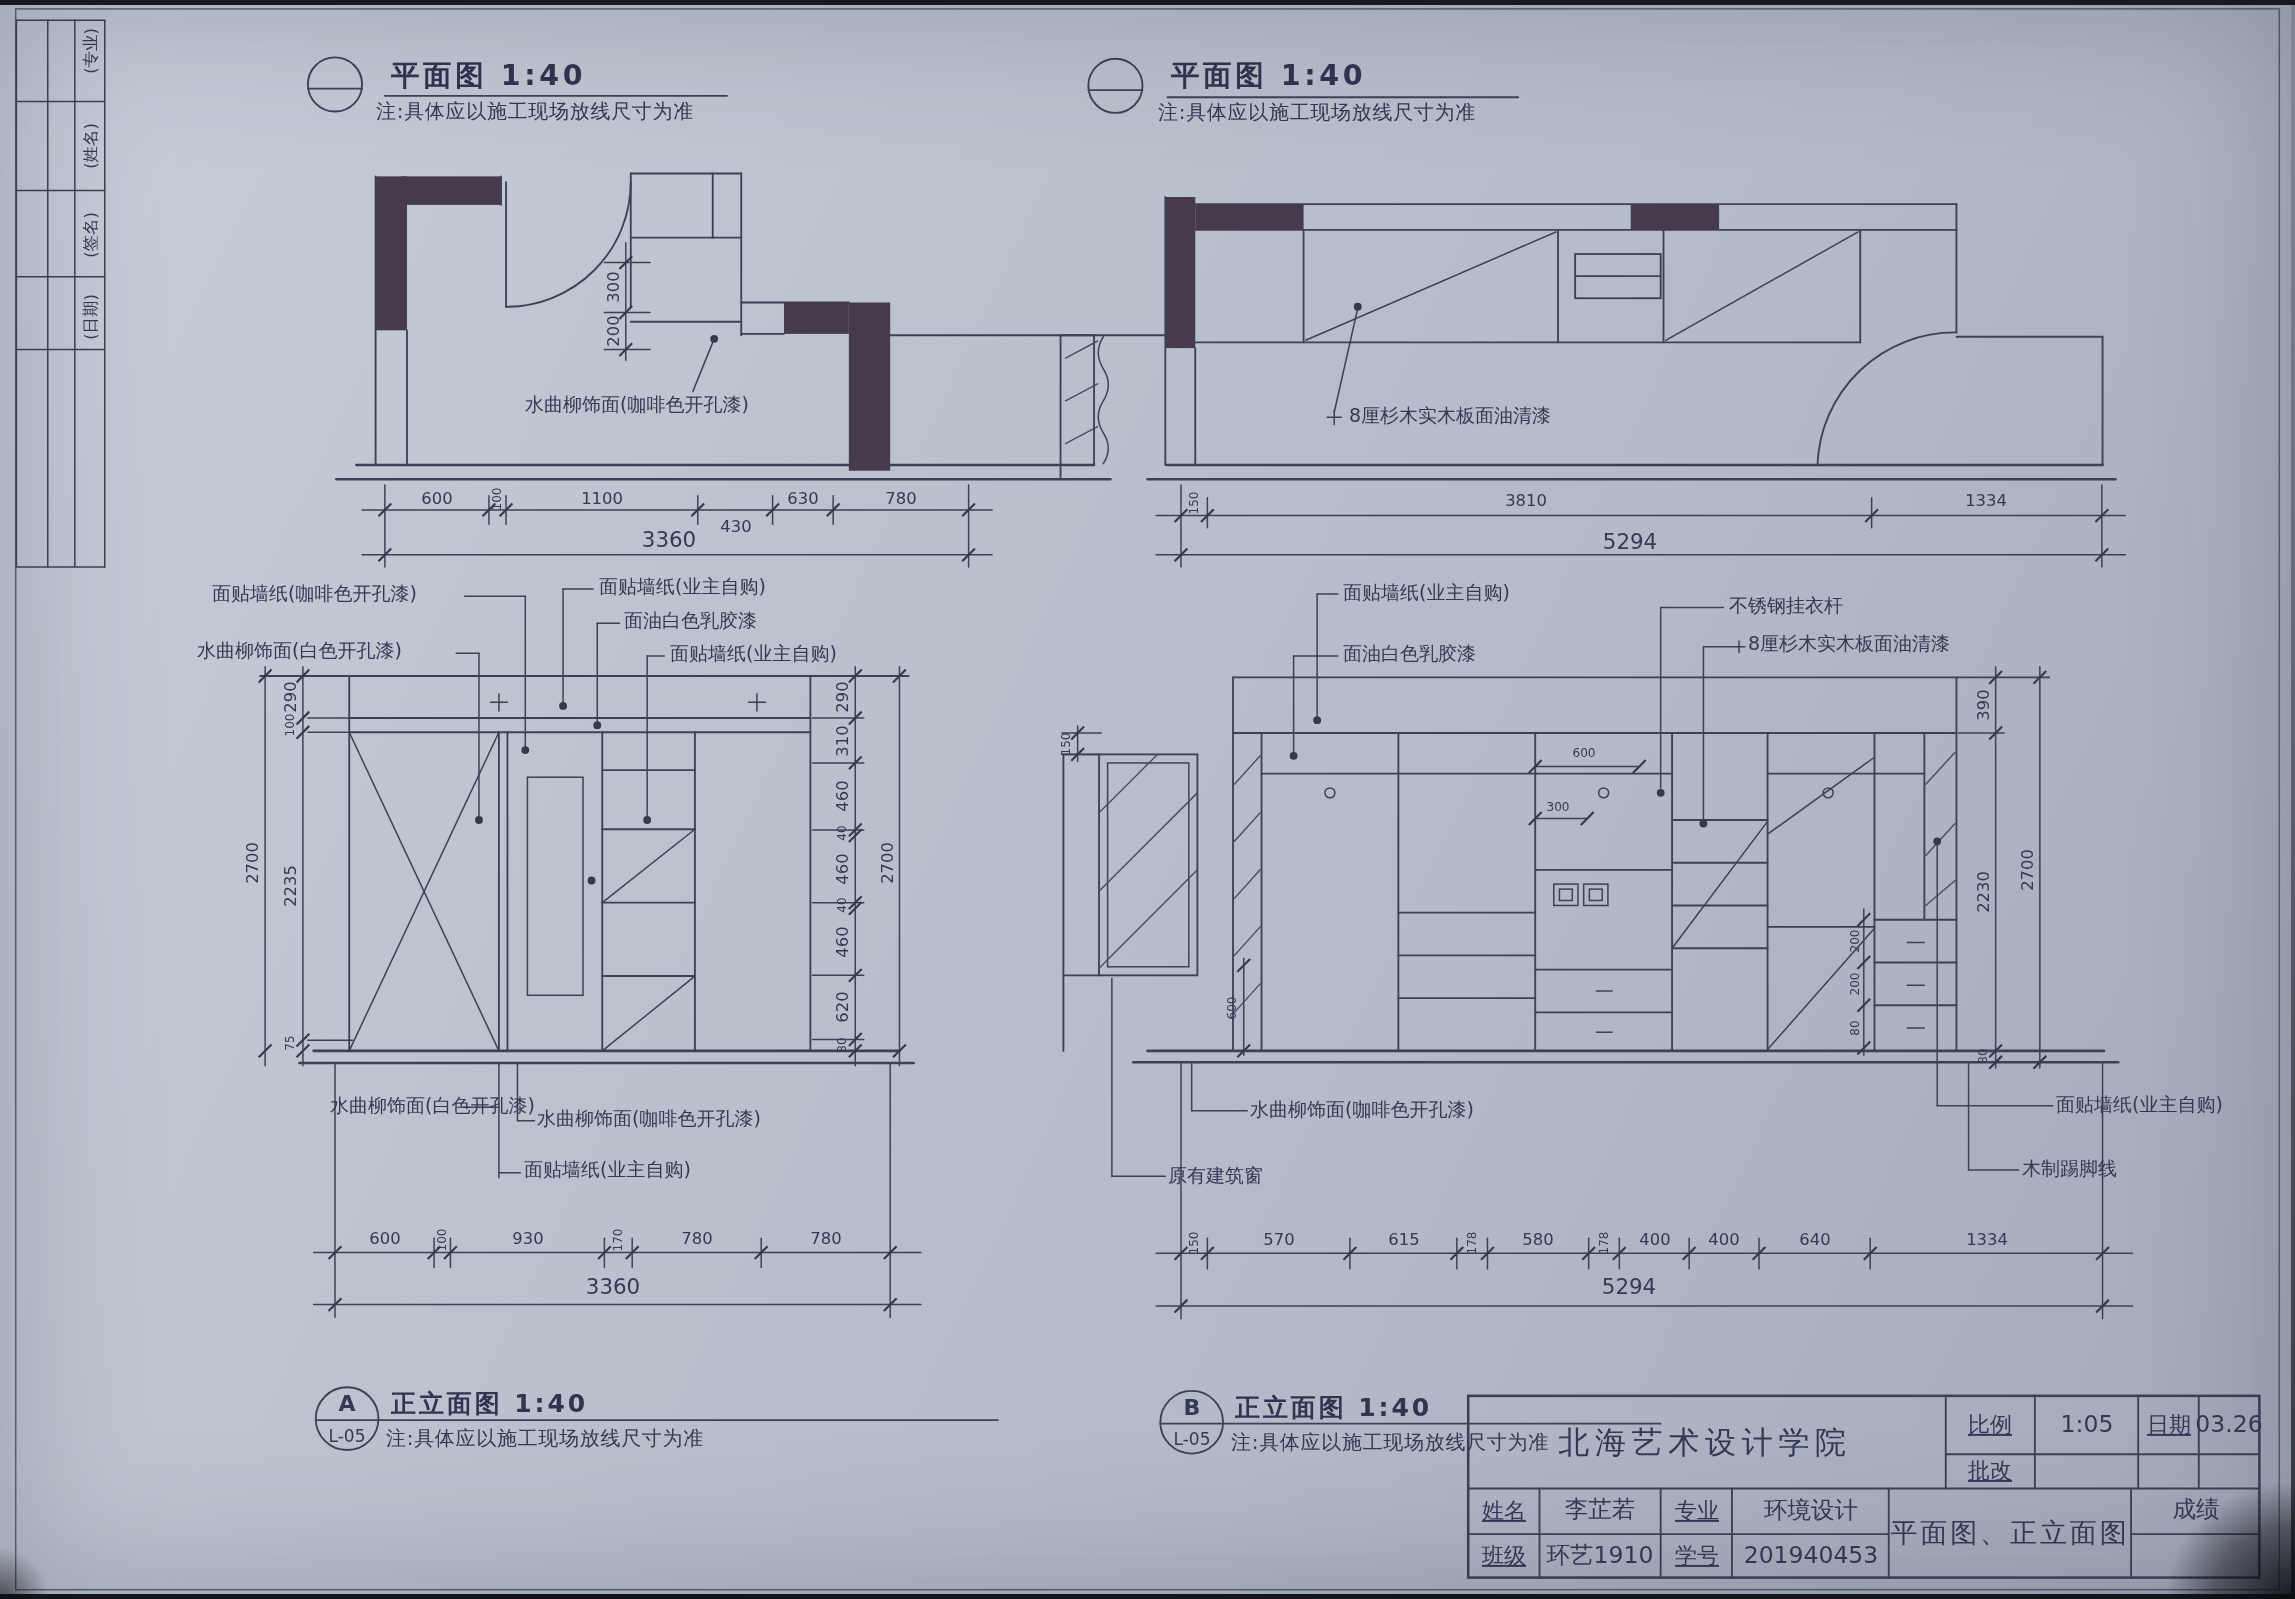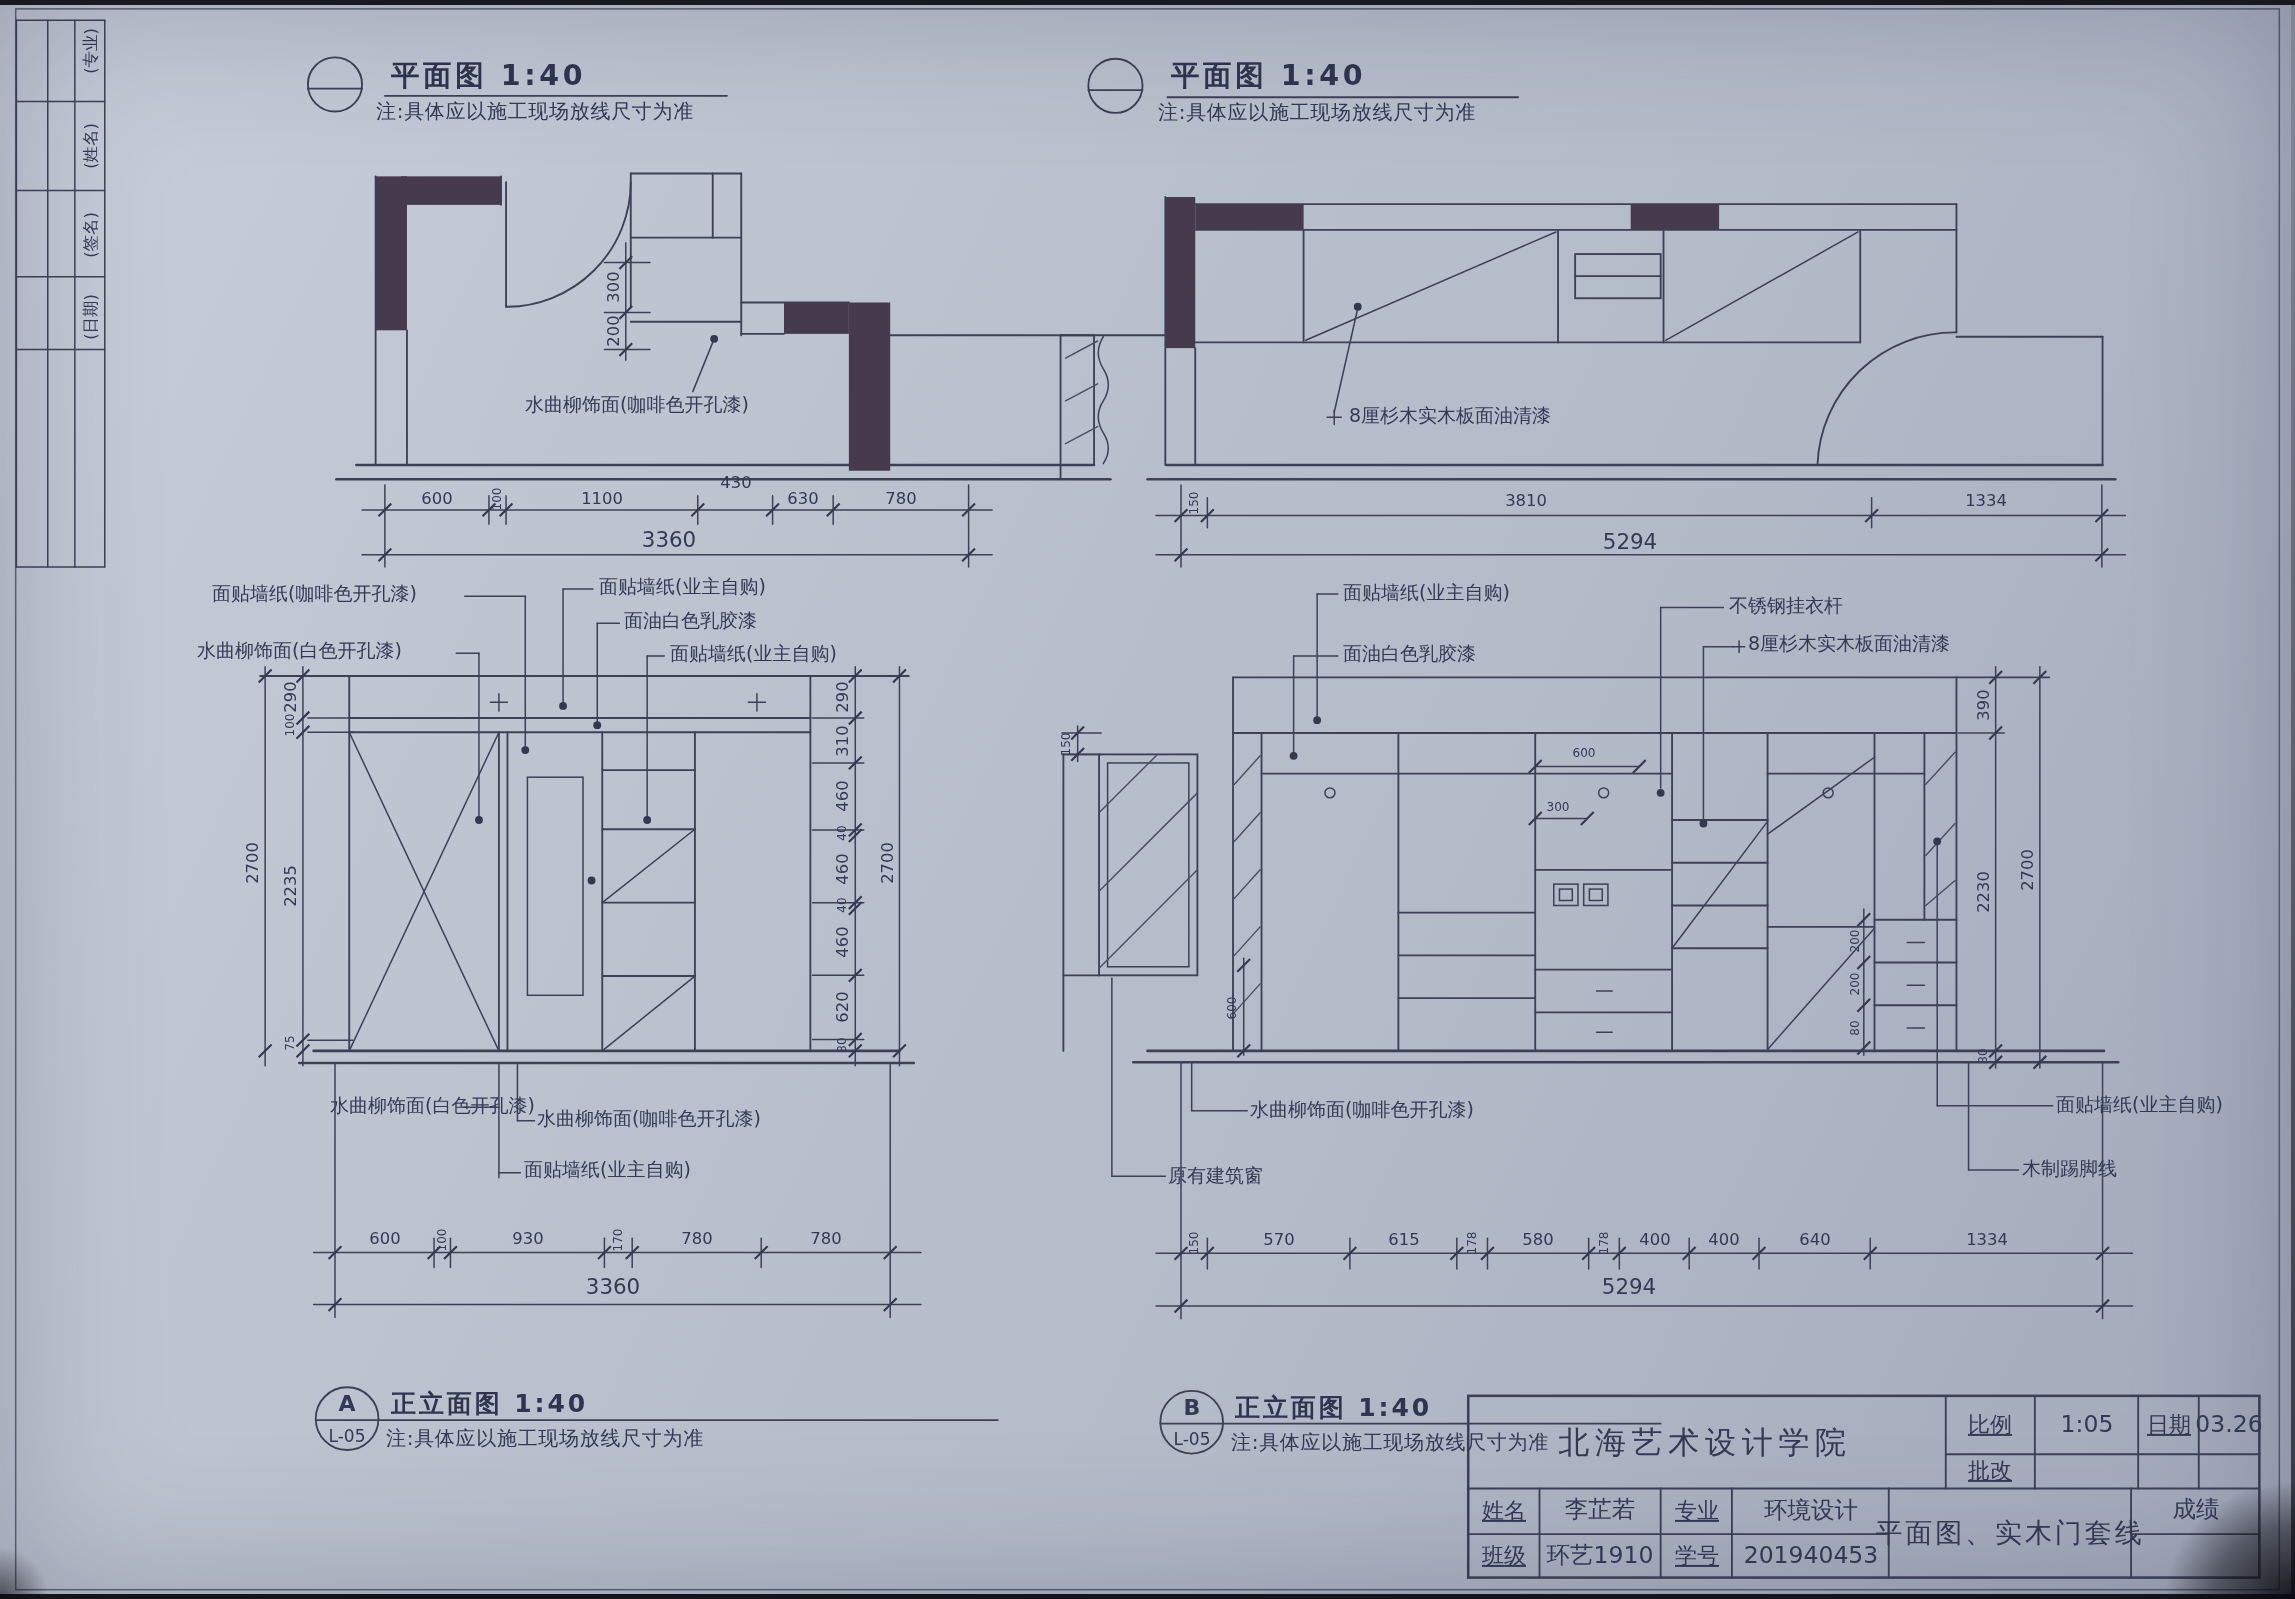--- a/index.html
+++ b/index.html
@@ -451,21 +451,21 @@
   <span class="t strip" style="left:91px;top:317px">(日期)</span>
 
   <span class="t ttl" style="left:391px;top:60px">平面图 1:40</span>
   <span class="t note" style="left:376px;top:100px">注:具体应以施工现场放线尺寸为准</span>
   <span class="t lbl" style="left:525px;top:394px">水曲柳饰面(咖啡色开孔漆)</span>
   <span class="t dr" style="left:614px;top:287px">300</span>
   <span class="t dr" style="left:614px;top:331px">200</span>
   <span class="t dc" style="left:437px;top:499px">600</span>
   <span class="t drs" style="left:498px;top:499px">100</span>
   <span class="t dc" style="left:602px;top:499px">1100</span>
-  <span class="t dc" style="left:736px;top:483px">430</span>
+  <span class="t dc" style="left:736px;top:527px">430</span>
   <span class="t dc" style="left:803px;top:499px">630</span>
   <span class="t dc" style="left:901px;top:499px">780</span>
   <span class="t dc" style="font-size:21.4px;left:669px;top:540px">3360</span>
 
   <span class="t ttl" style="left:1171px;top:60px">平面图 1:40</span>
   <span class="t note" style="left:1158px;top:101px">注:具体应以施工现场放线尺寸为准</span>
   <span class="t lbl" style="left:1349px;top:405px">8厘杉木实木板面油清漆</span>
   <span class="t drs" style="left:1195px;top:503px">150</span>
   <span class="t dc" style="left:1526px;top:501px">3810</span>
   <span class="t dc" style="left:1986px;top:501px">1334</span>
@@ -548,21 +548,21 @@
   <span class="t tbv" style="left:2229px;top:1425px">03.26</span>
   <span class="t tbc" style="left:1990px;top:1471px">批改</span>
   <span class="t tbc" style="left:1504px;top:1511px">姓名</span>
   <span class="t tbv" style="left:1600px;top:1510px">李芷若</span>
   <span class="t tbc" style="left:1697px;top:1511px">专业</span>
   <span class="t tbv" style="left:1811px;top:1511px">环境设计</span>
   <span class="t tbc" style="left:1504px;top:1556px">班级</span>
   <span class="t tbv" style="left:1600px;top:1556px">环艺1910</span>
   <span class="t tbc" style="left:1697px;top:1556px">学号</span>
   <span class="t tbv" style="left:1811px;top:1556px">201940453</span>
-  <span class="t dtitle" style="left:2010px;top:1533px">平面图、实木门套线</span>
+  <span class="t dtitle" style="left:2010px;top:1533px">平面图、正立面图</span>
   <span class="t tbv" style="left:2196px;top:1510px">成绩</span>
 
   <div class="vignette"></div>
   <div class="photo-top"></div>
   <div class="photo-bottom"></div>
   <div class="photo-right"></div>
   <div class="corner-br"></div>
   <div class="corner-bl"></div>
 </div>
 

